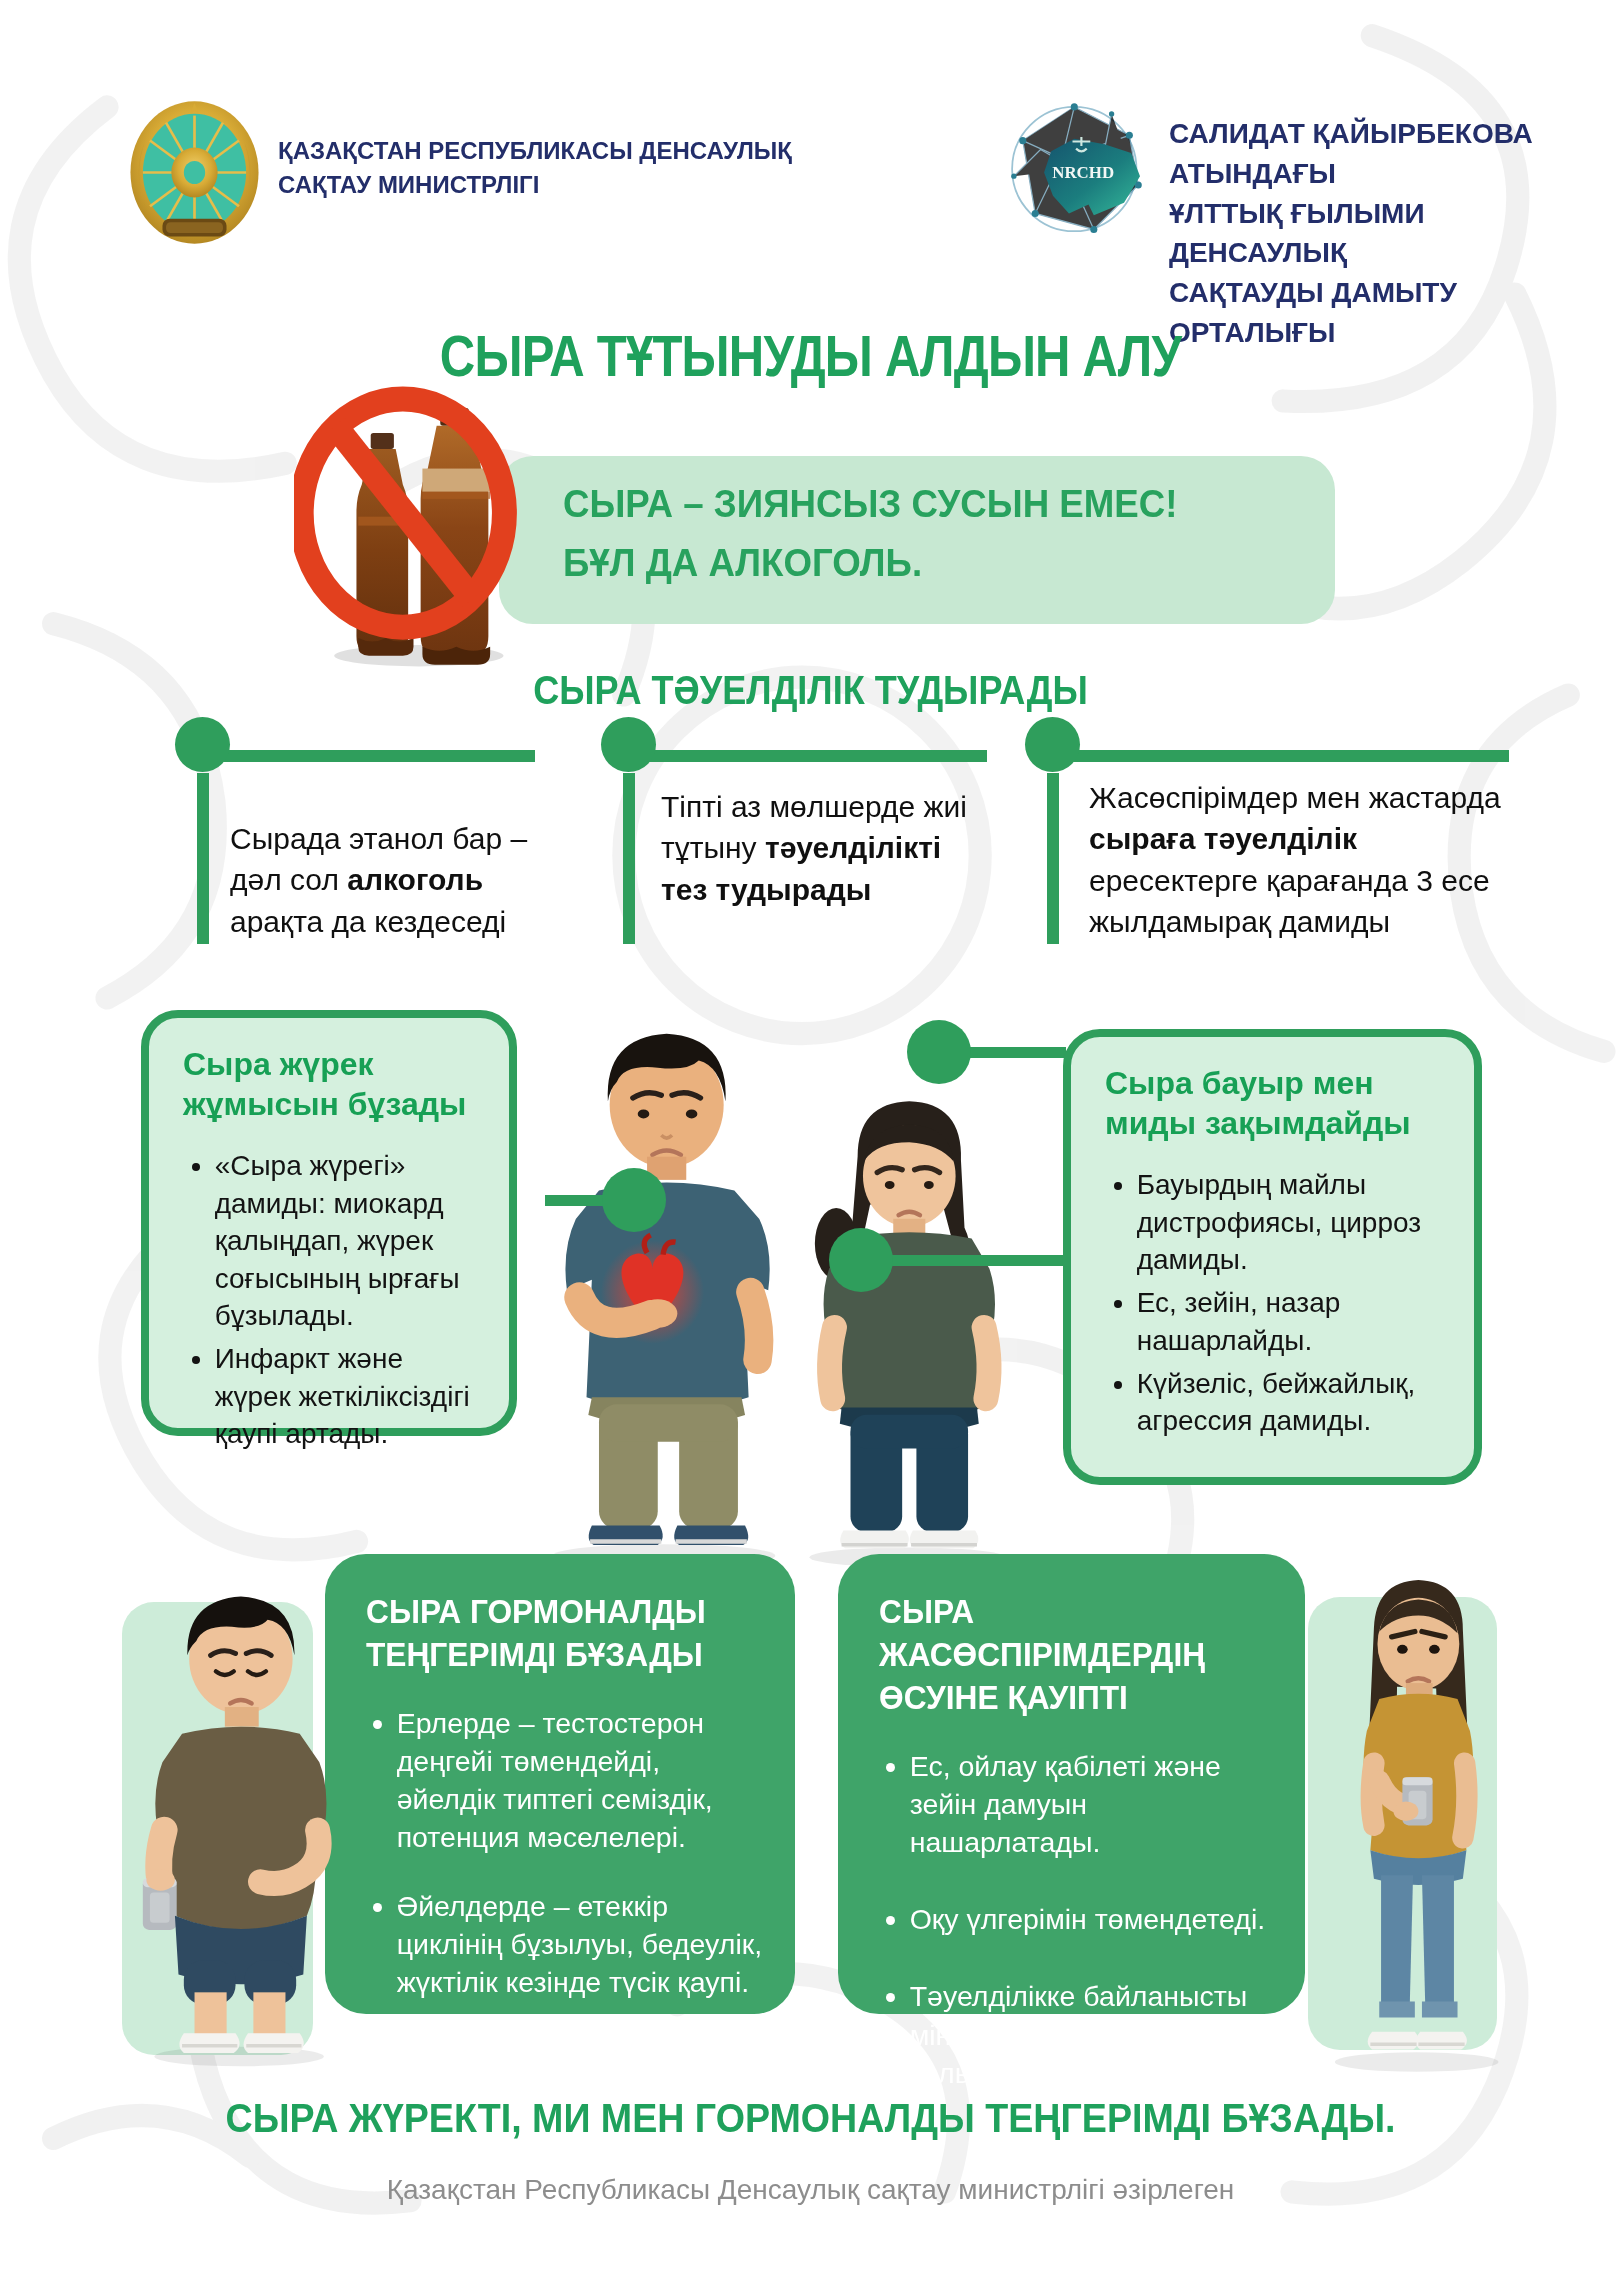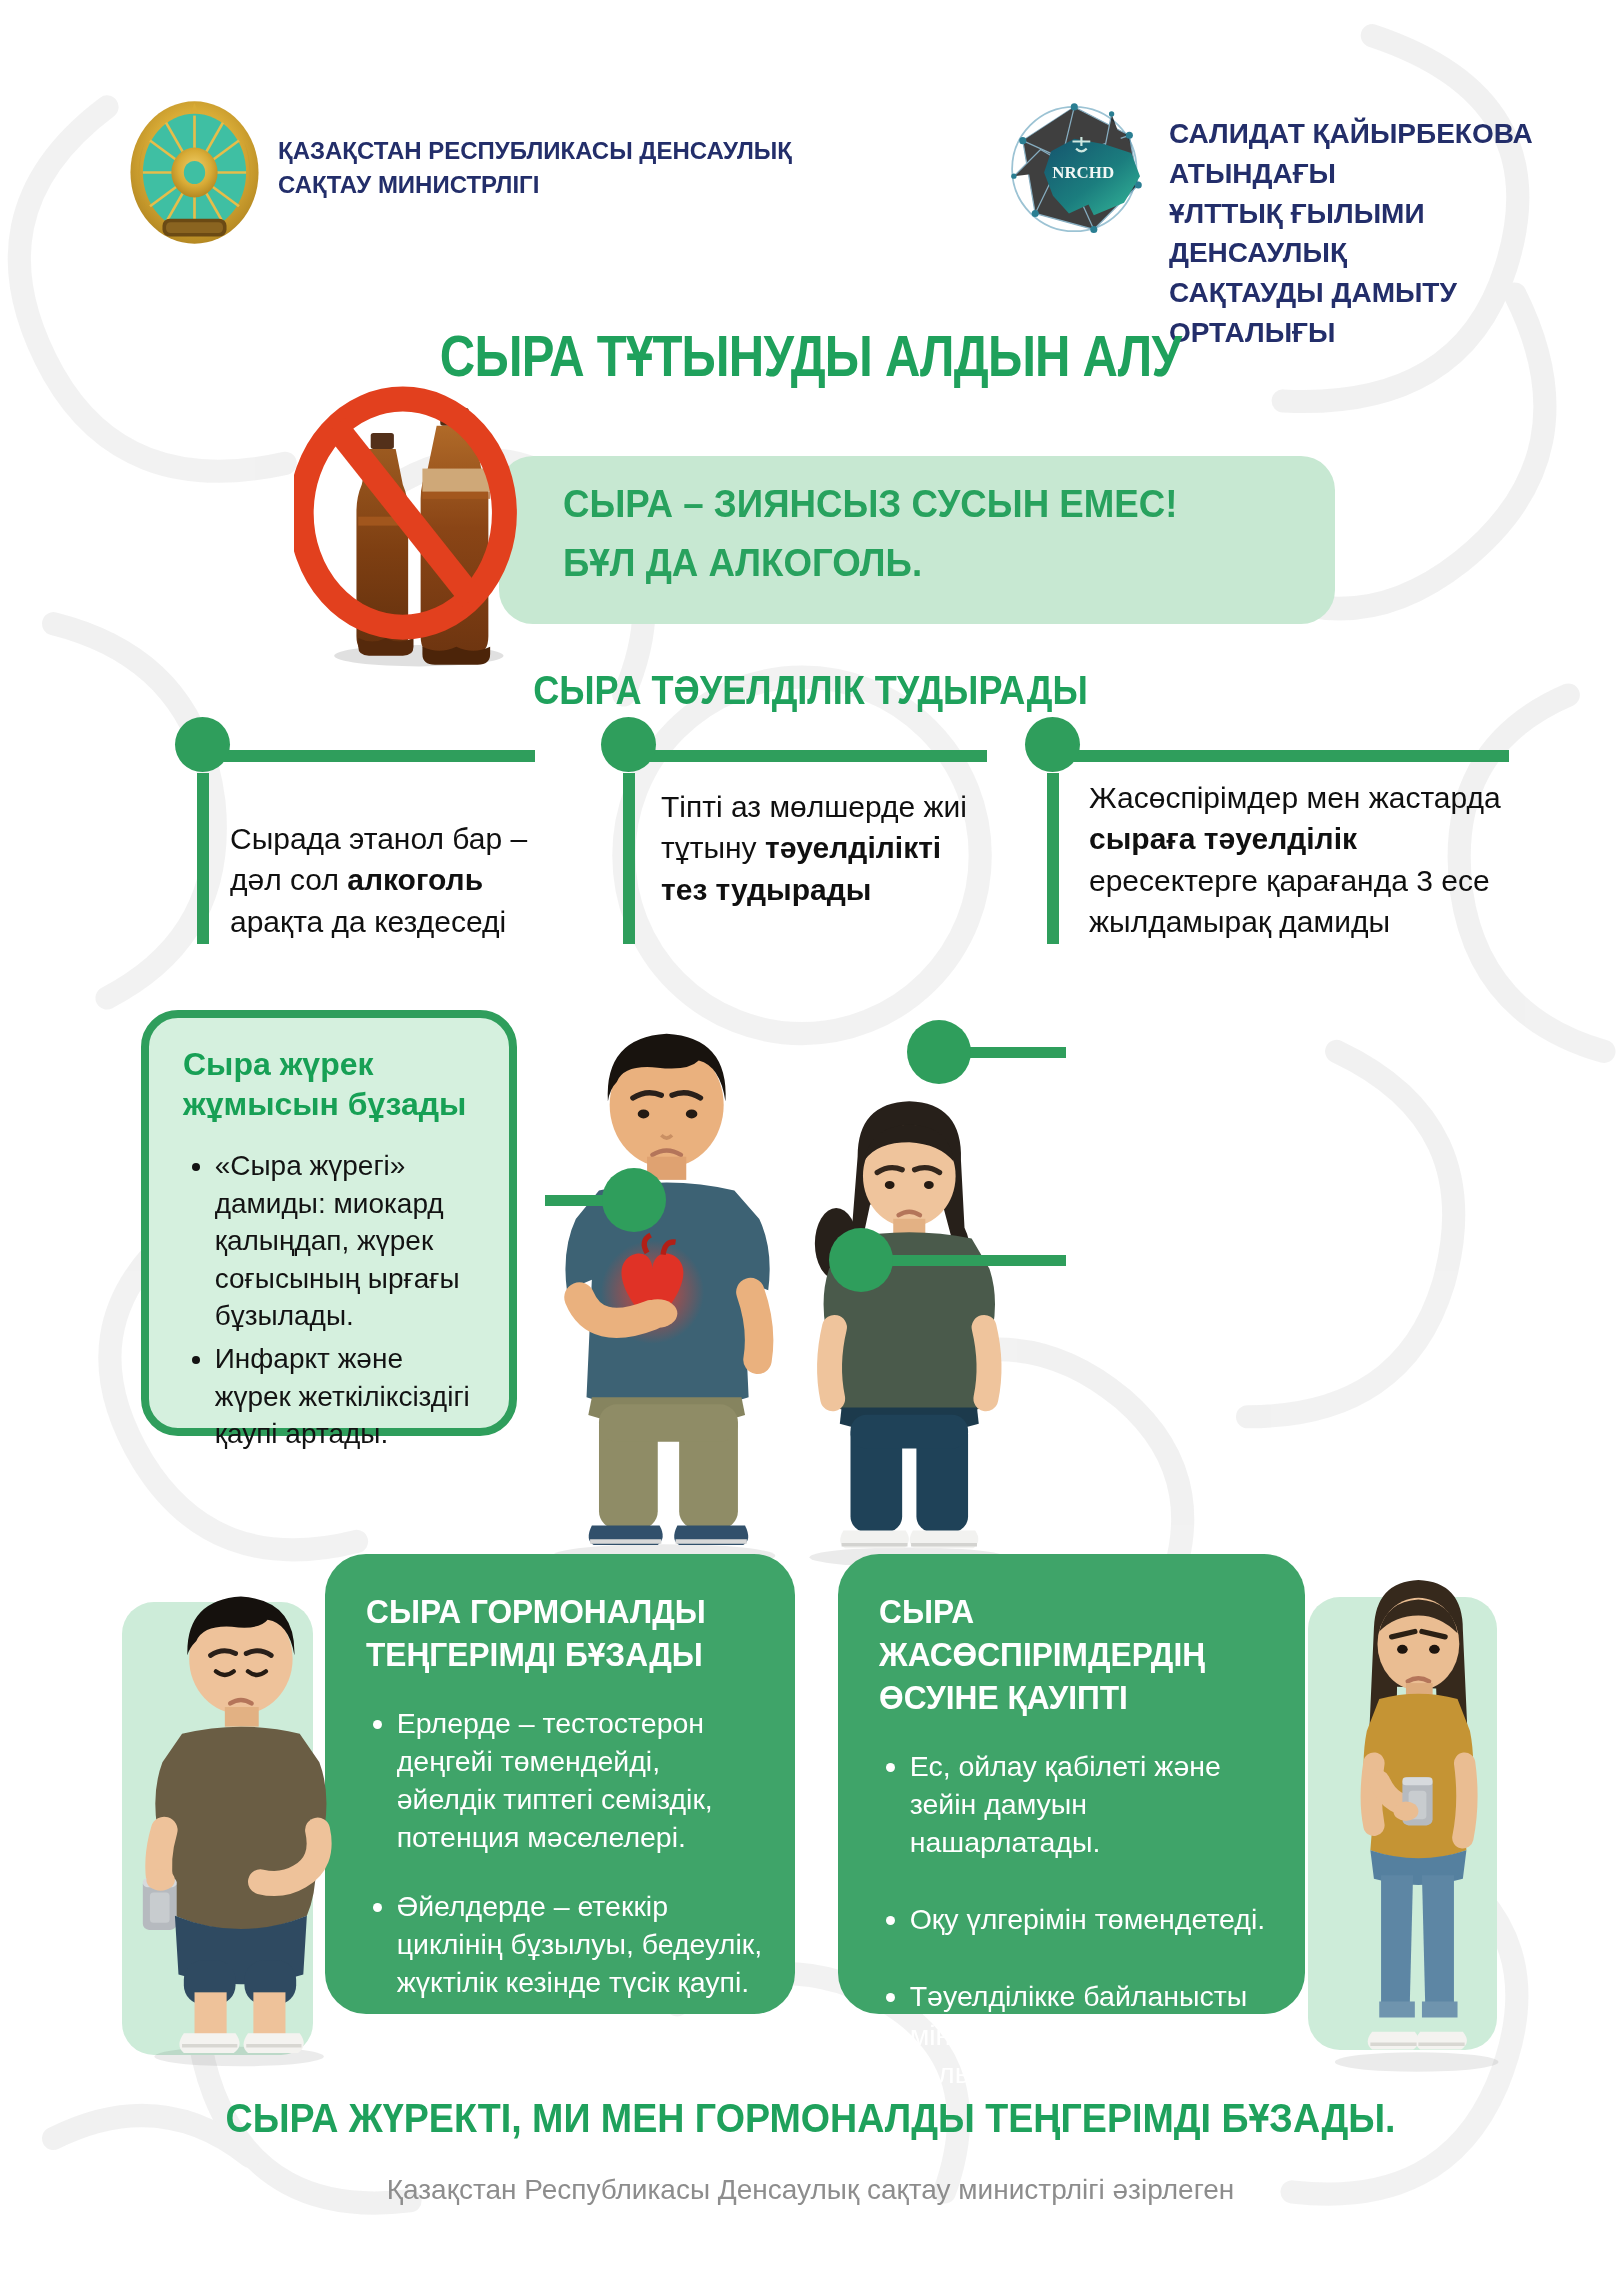--- a/index.html
+++ b/index.html
@@ -227,20 +227,28 @@
   </div>
 
   <div class="abs light-box heart-box">
     <div class="bx-title">Сыра жүрек жұмысын бұзады</div>
     <ul>
       <li>«Сыра жүрегі» дамиды: миокард қалыңдап, жүрек соғысының ырғағы бұзылады.</li>
       <li>Инфаркт және жүрек жеткіліксіздігі қаупі артады.</li>
     </ul>
   </div>
 
+  <div class="abs light-box liver-box">
+    <div class="bx-title">Сыра бауыр мен миды зақымдайды</div>
+    <ul>
+      <li>Бауырдың майлы дистрофиясы, цирроз дамиды.</li>
+      <li>Ес, зейін, назар нашарлайды.</li>
+      <li>Күйзеліс, бейжайлық, агрессия дамиды.</li>
+    </ul>
+  </div>
 
   <svg class="abs man-fig" viewBox="0 0 330 622">
     <defs>
       <radialGradient id="glowR" cx="50%" cy="50%" r="50%">
         <stop offset="0%" stop-color="#ff3b2a" stop-opacity="0.85"></stop>
         <stop offset="70%" stop-color="#ff3b2a" stop-opacity="0.25"></stop>
         <stop offset="100%" stop-color="#ff3b2a" stop-opacity="0"></stop>
       </radialGradient>
     </defs>
     <ellipse cx="165" cy="606" rx="125" ry="13" fill="#000" opacity="0.08"></ellipse>

